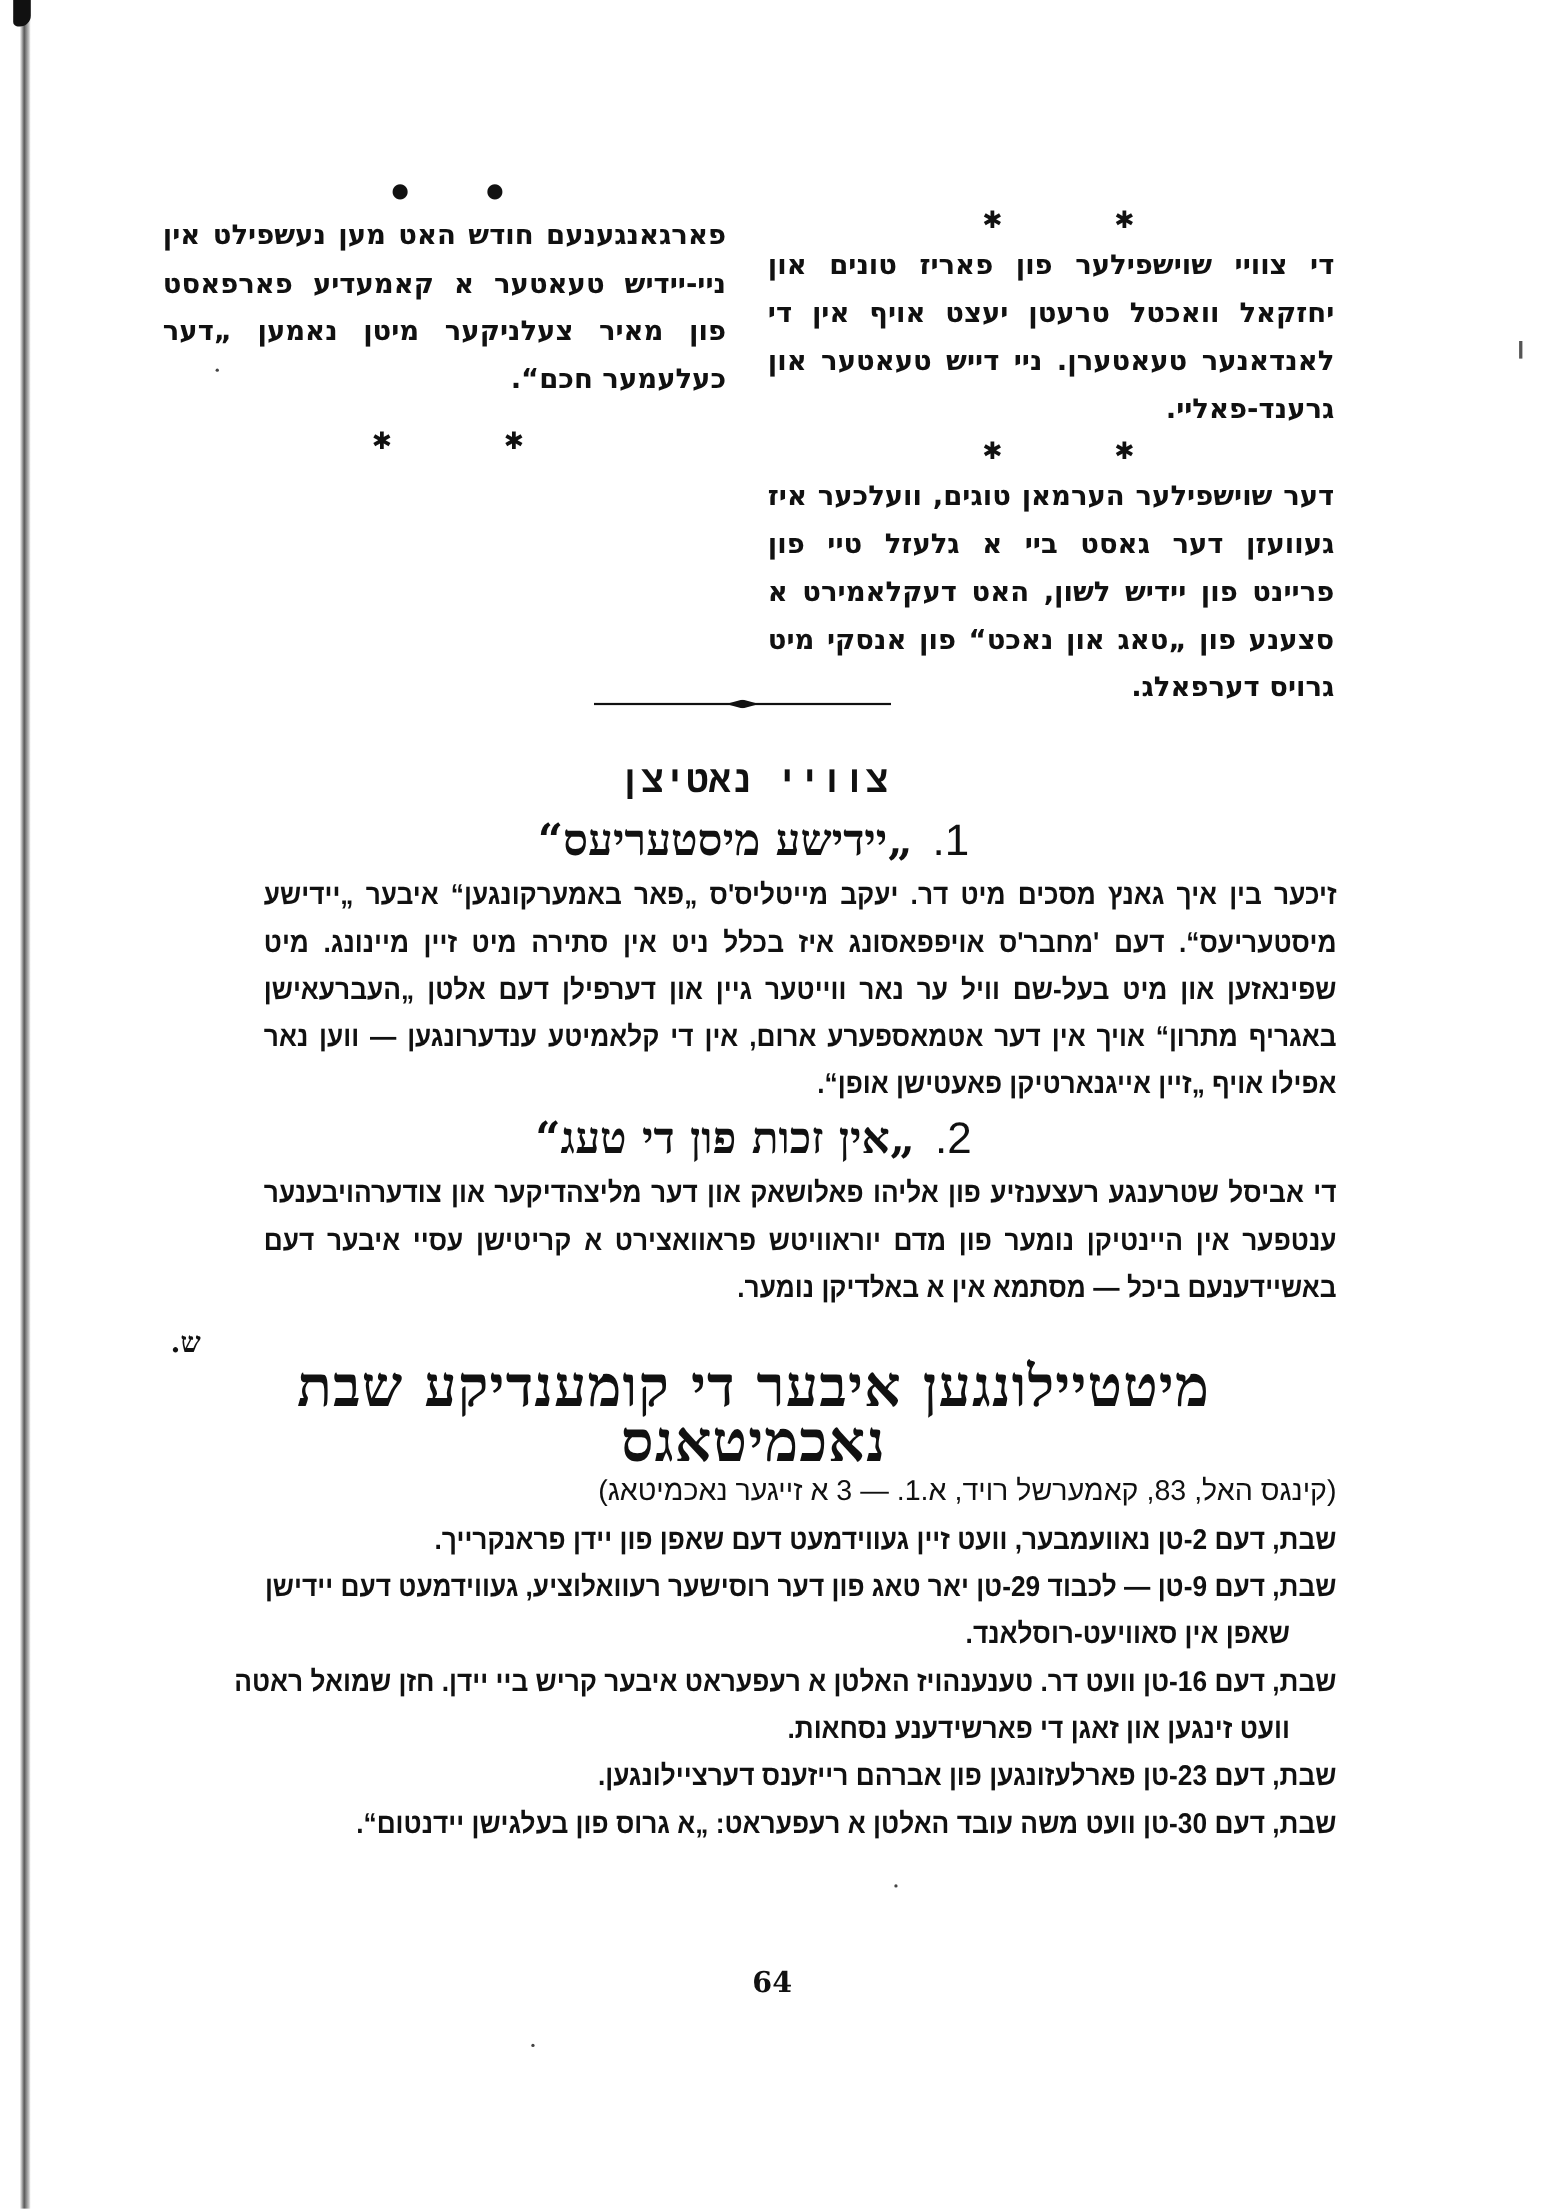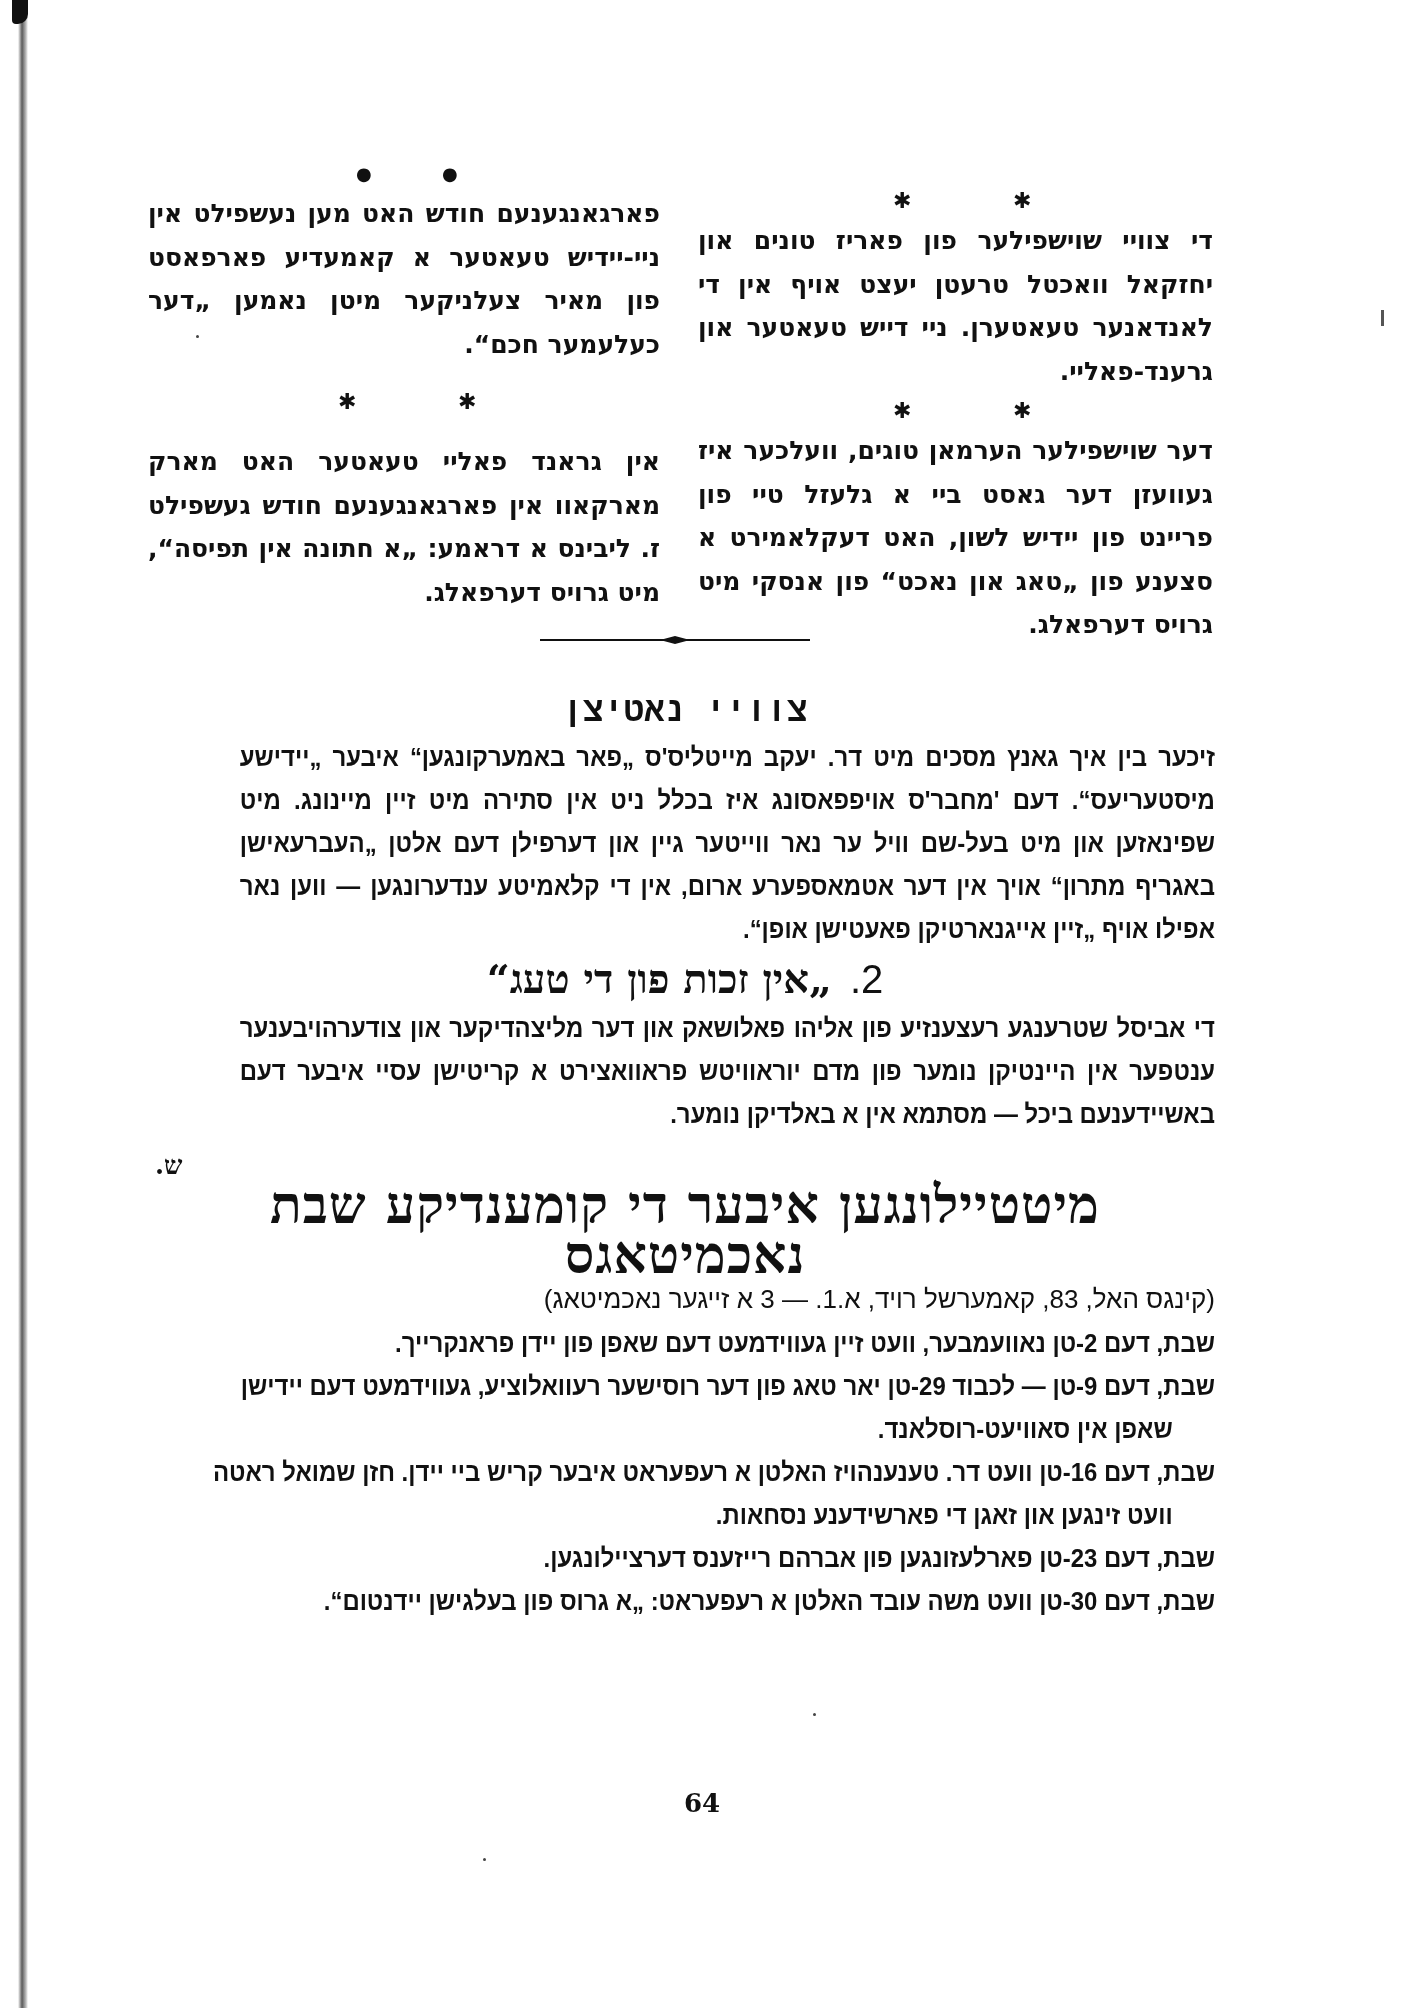--- a/index.html
+++ b/index.html
@@ -103,28 +103,30 @@
 <div class="col col-left">
   <div class="stars dots" style="margin-top:-32px">
     <span style="left:208px">●</span>
     <span style="left:294px">●</span>
   </div>
   <p class="para">פארגאנגענעם חודש האט מען נעשפילט אין ניי-יידיש טעאטער א קאמעדיע פארפאסט פון מאיר צעלניקער מיטן נאמען „דער כעלעמער חכם“.</p>
   <div class="stars" style="margin-top:18px;margin-bottom:20px">
     <span style="left:190px">✱</span>
     <span style="left:310px">✱</span>
   </div>
-  <p class="para">אין גראנד פאליי טעאטער האט מארק מארקאוו אין פארגאנגענעם חודש געשפילט ז. ליבינס א דראמע: „א חתונה אין תפיסה“, מיט גרויס דערפאלג.</p>
 </div>
 
 <div class="divider"></div>
 
 <div class="main">
   <h2 class="h-title">צוויי נאטיצן</h2>
 
+  <h3 class="h-item">
+    <span class="num">1.</span><span>„יידישע מיסטעריעס“</span>
+  </h3>
   <p class="body-text">זיכער בין איך גאנץ מסכים מיט דר. יעקב מייטליס'ס „פאר באמערקונגען“ איבער „יידישע מיסטעריעס“. דעם 'מחבר'ס אויפפאסונג איז בכלל ניט אין סתירה מיט זיין מיינונג. מיט שפינאזען און מיט בעל-שם וויל ער נאר ווייטער גיין און דערפילן דעם אלטן „העברעאישן באגריף מתרון“ אויך אין דער אטמאספערע ארום, אין די קלאמיטע ענדערונגען — ווען נאר אפילו אויף „זיין אייגנארטיקן פאעטישן אופן“.</p>
 
   <h3 class="h-item">
     <span class="num">2.</span><span>„אין זכות פון די טעג“</span>
   </h3>
   <p class="body-text">די אביסל שטרענגע רעצענזיע פון אליהו פאלושאק און דער מליצהדיקער און צודערהויבענער ענטפער אין היינטיקן נומער פון מדם יוראוויטש פראוואצירט א קריטישן עסיי איבער דעם באשיידענעם ביכל — מסתמא אין א באלדיקן נומער.</p>
 
   <p class="signature">ש.</p>
 
   <h2 class="h-events">מיטטיילונגען איבער די קומענדיקע שבת נאכמיטאגס</h2>

